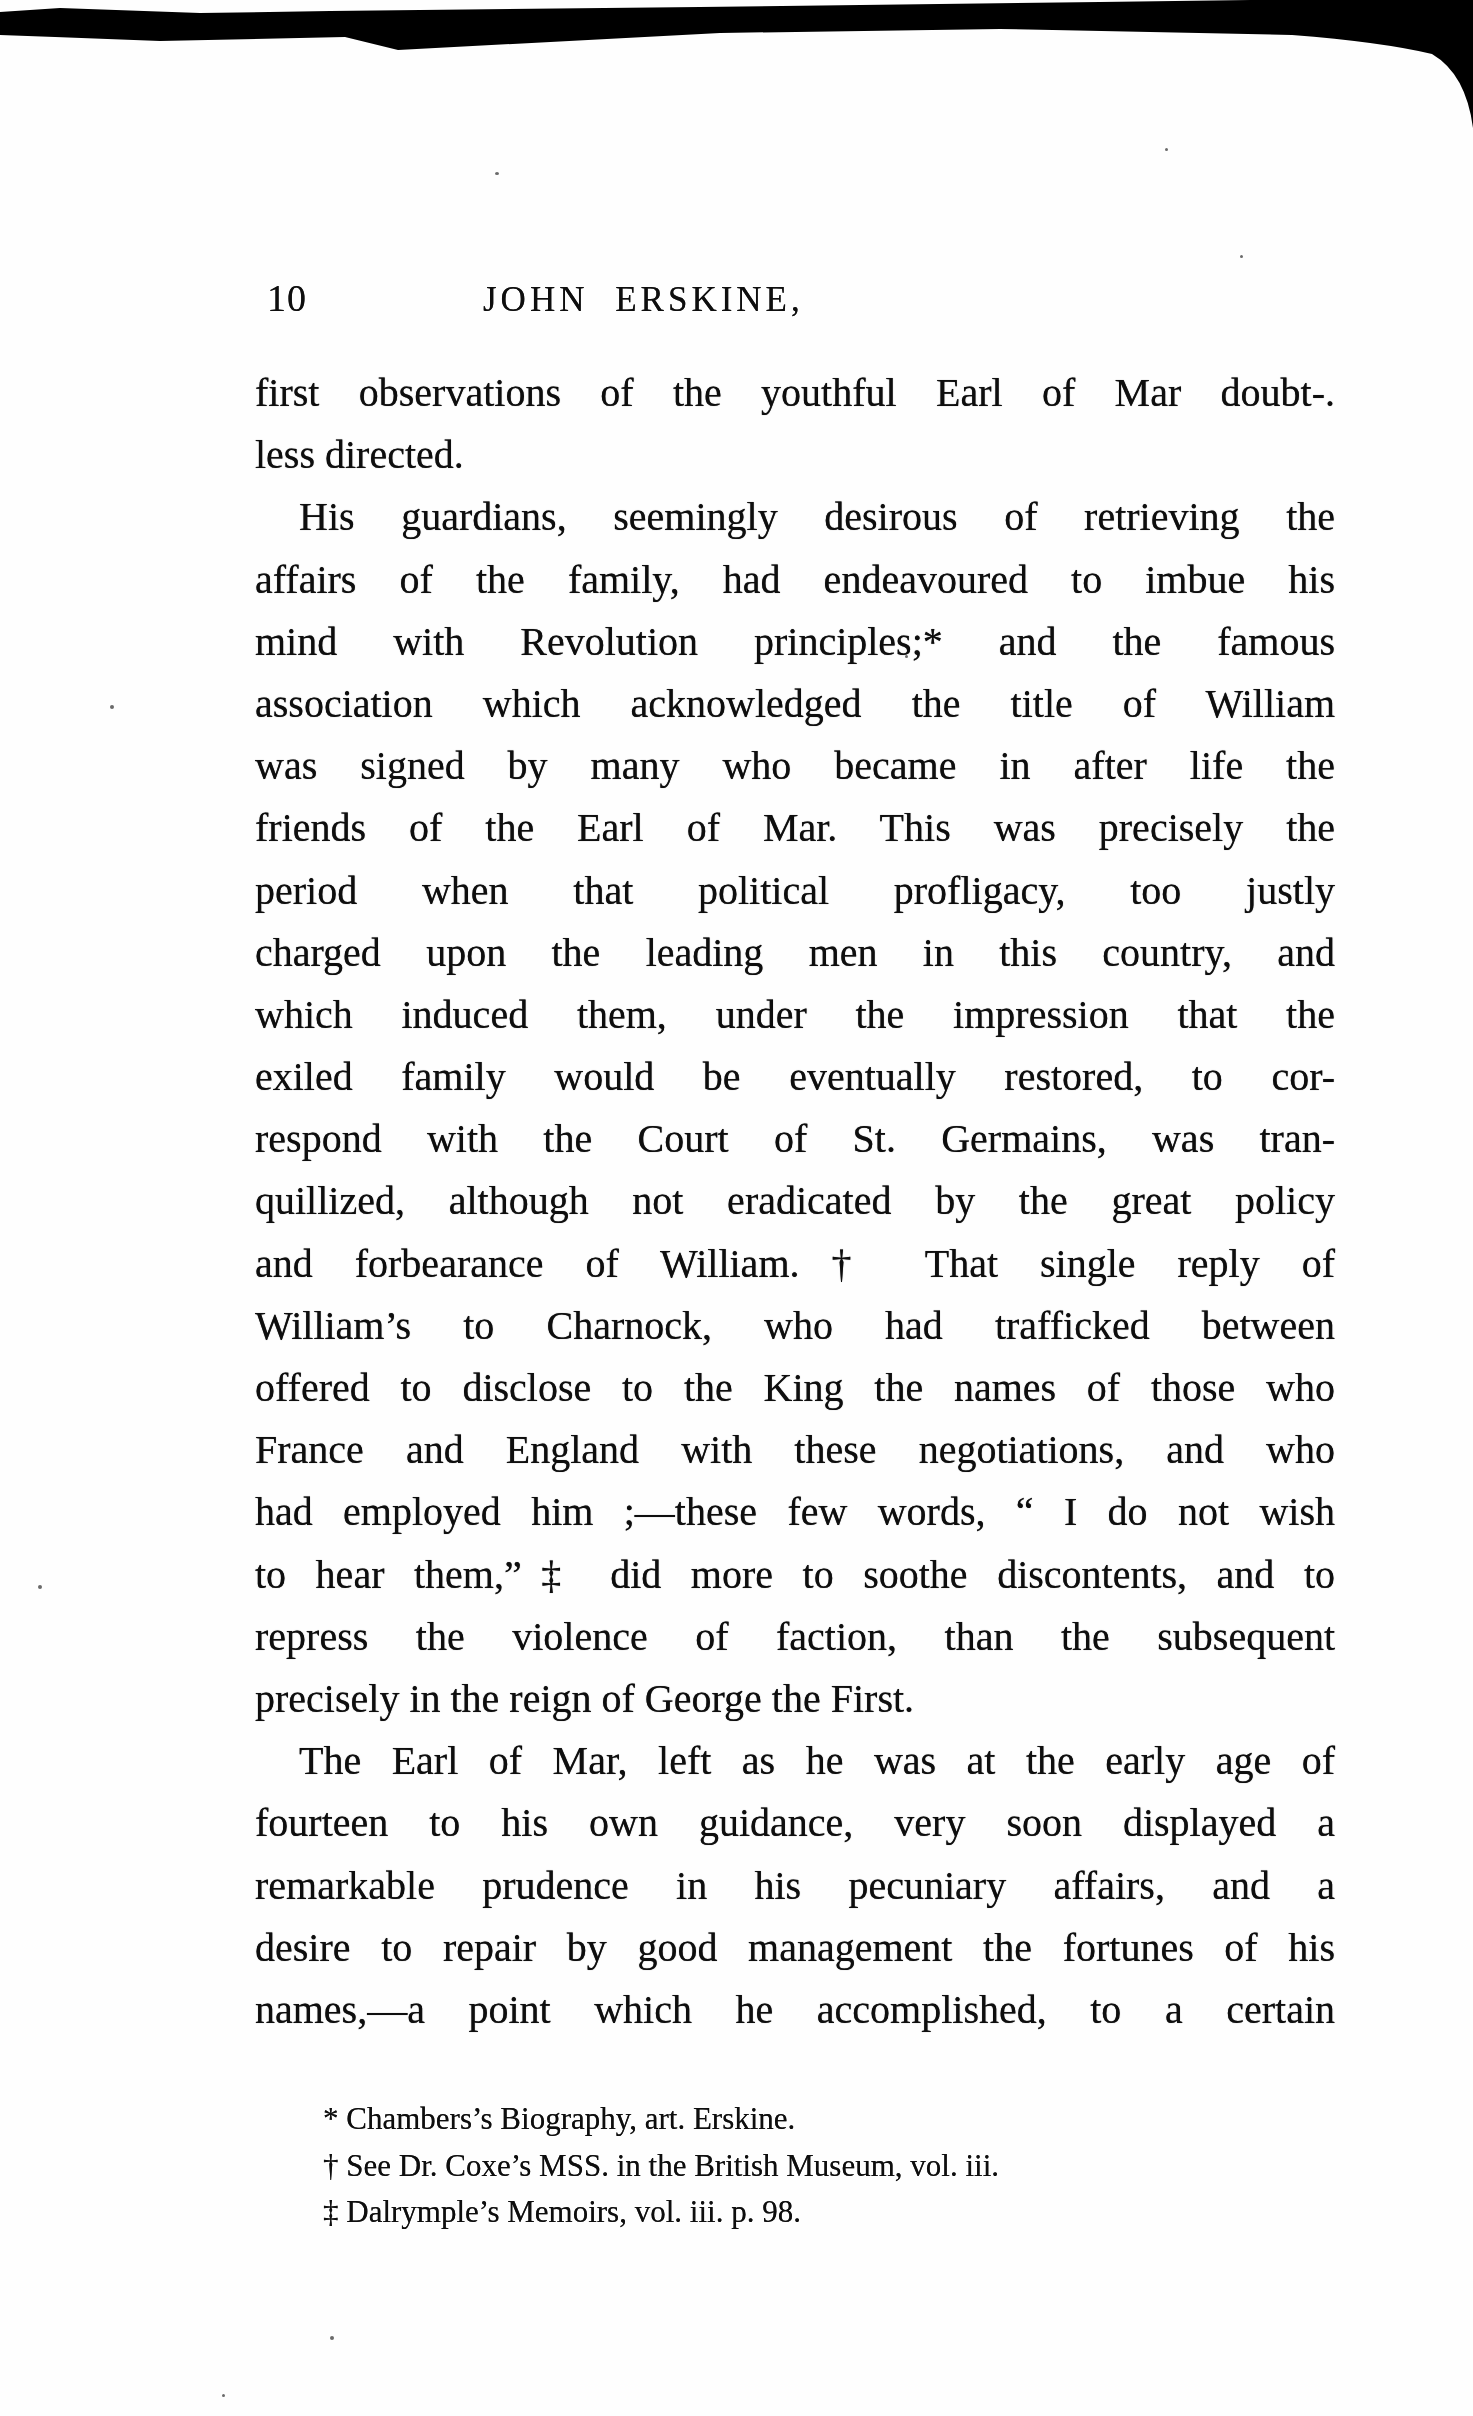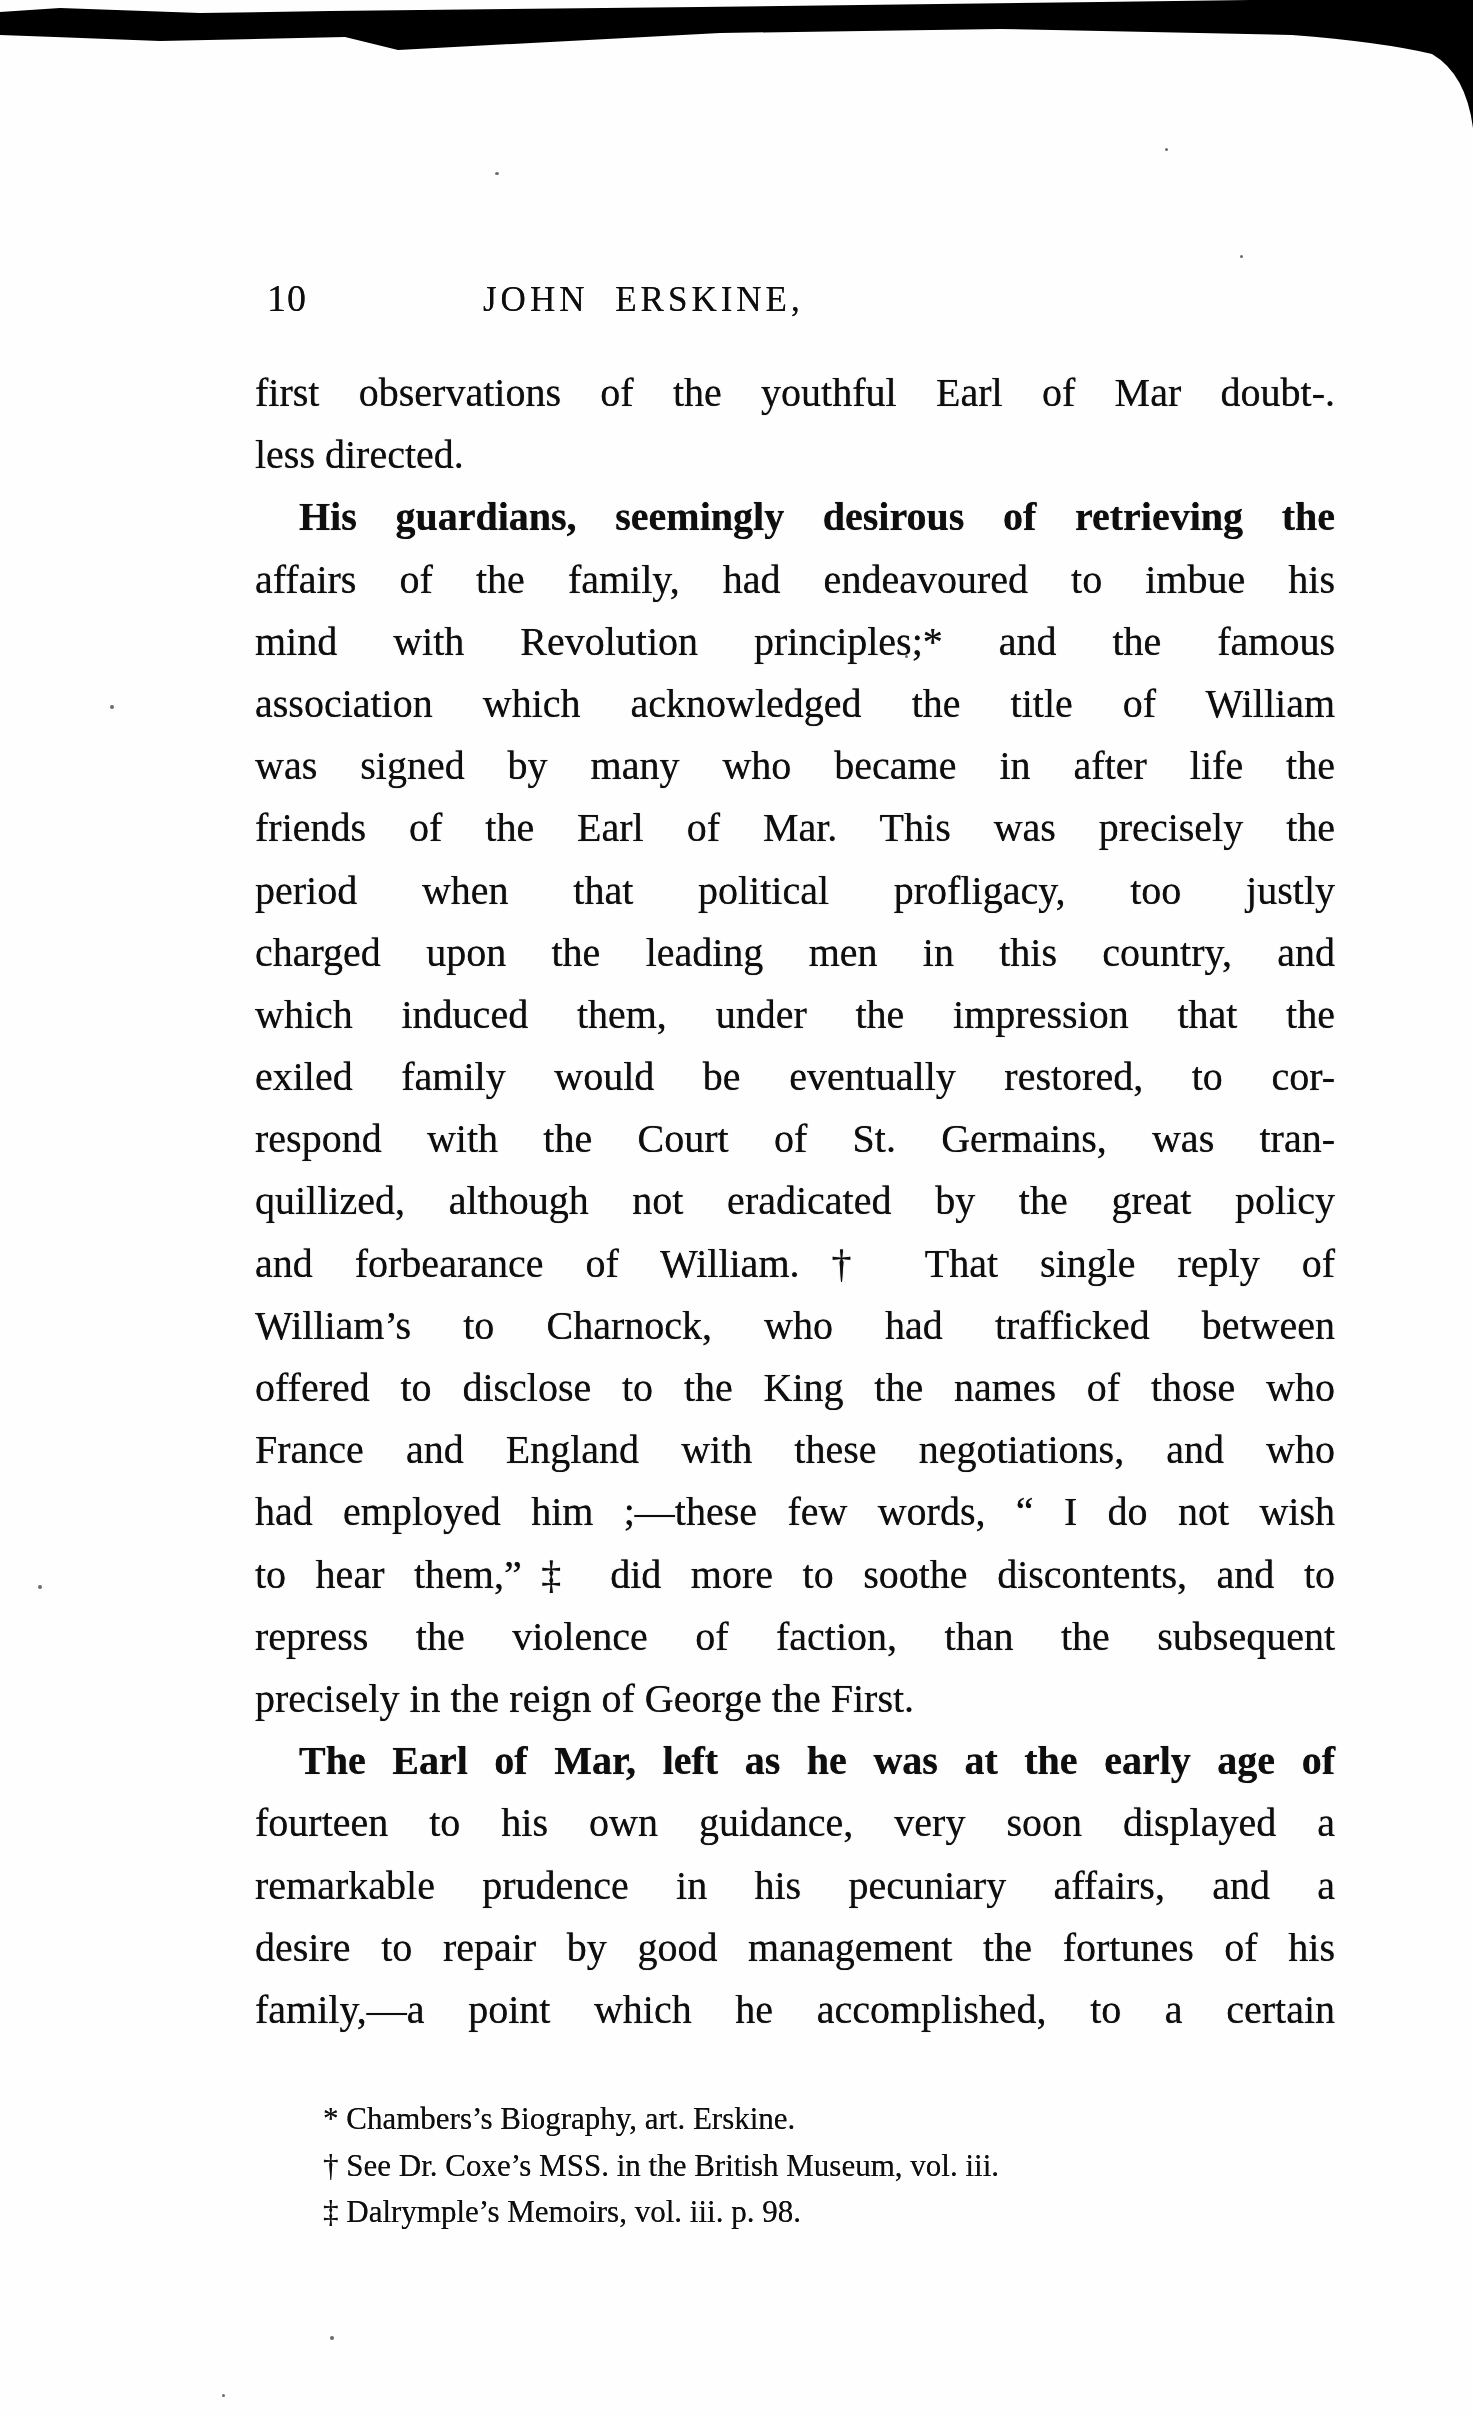--- a/index.html
+++ b/index.html
@@ -32,21 +32,21 @@
     position: absolute; top: 362px; left: 255px; width: 1080px;
     font-size: 40px;
     text-shadow: 0 0 0.7px rgba(0,0,0,0.8);
   }
   .line {
     height: 62.2px; line-height: 62.2px;
     text-align: justify;
     text-align-last: justify;
   }
   .line.last { text-align-last: left; }
-  .line.indent { padding-left: 44px; font-weight: bold; }
+  .line.indent { padding-left: 44px; }
 
   .footnotes {
     position: absolute; top: 2096px; left: 323px; width: 980px;
     font-size: 31px;
     text-shadow: 0 0 0.5px rgba(0,0,0,0.75);
   }
   .footnote { height: 46.5px; line-height: 46.5px; white-space: nowrap; }
 
   .speck { position: absolute; background: #6a6a6a; border-radius: 50%; }
 </style>
@@ -90,21 +90,21 @@
         <div class="line">had employed him ;—these few words, “ I do not wish</div>
         <div class="line">to hear them,”‡ did more to soothe discontents, and to</div>
         <div class="line">repress the violence of faction, than the subsequent</div>
         <div class="line last">precisely in the reign of George the First.</div>
       </div>
       <div>
         <div class="line indent">The Earl of Mar, left as he was at the early age of</div>
         <div class="line">fourteen to his own guidance, very soon displayed a</div>
         <div class="line">remarkable prudence in his pecuniary affairs, and a</div>
         <div class="line">desire to repair by good management the fortunes of his</div>
-        <div class="line">family,—a point which he accomplished, to a certain</div>
+        <div class="line">names,—a point which he accomplished, to a certain</div>
       </div>
     </div>
 
   <div class="footnotes">
       <div class="footnote">*  Chambers’s Biography, art. Erskine.</div>
       <div class="footnote">†  See Dr. Coxe’s MSS. in the British Museum, vol. iii.</div>
       <div class="footnote">‡  Dalrymple’s Memoirs, vol. iii. p. 98.</div>
     </div>
 
   <div class="speck" style="left:110px; top:705px; width:4px; height:4px;"></div>

